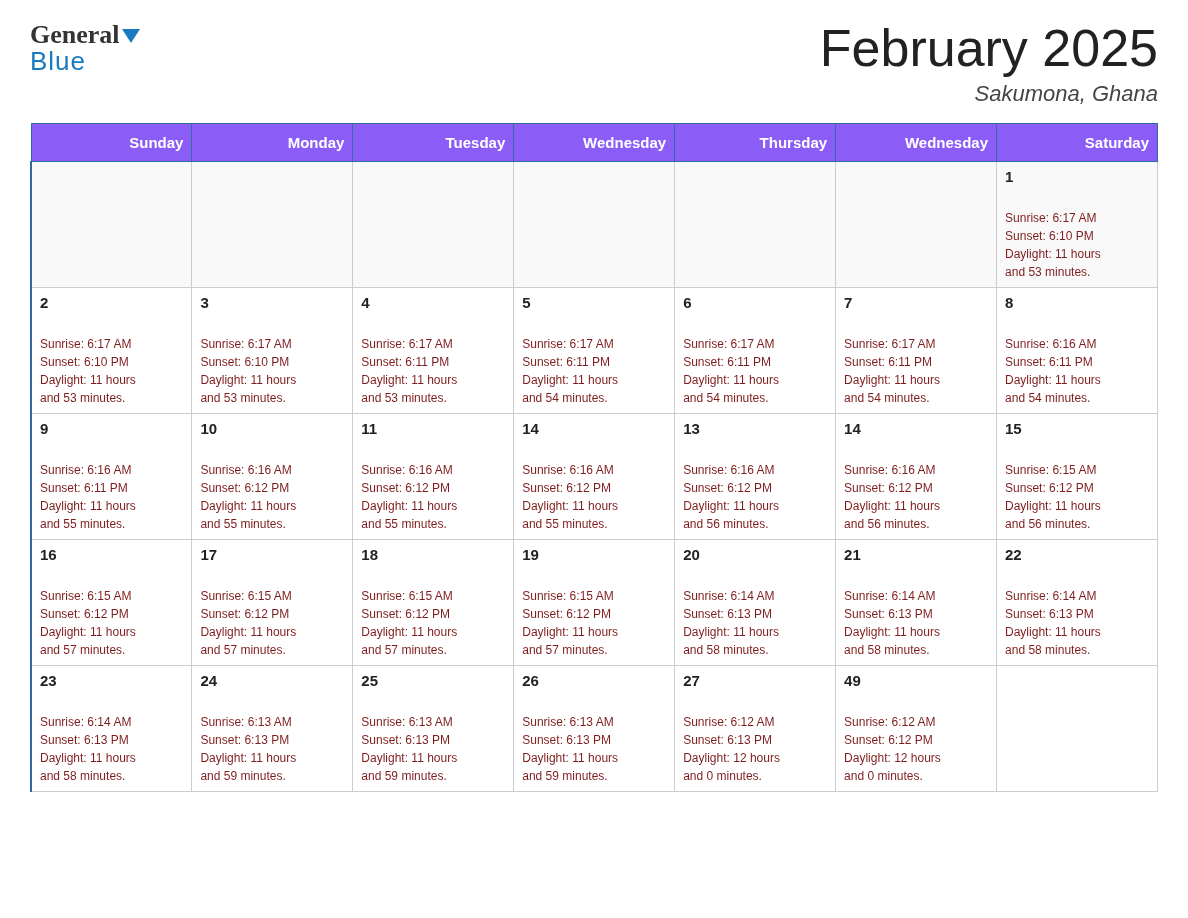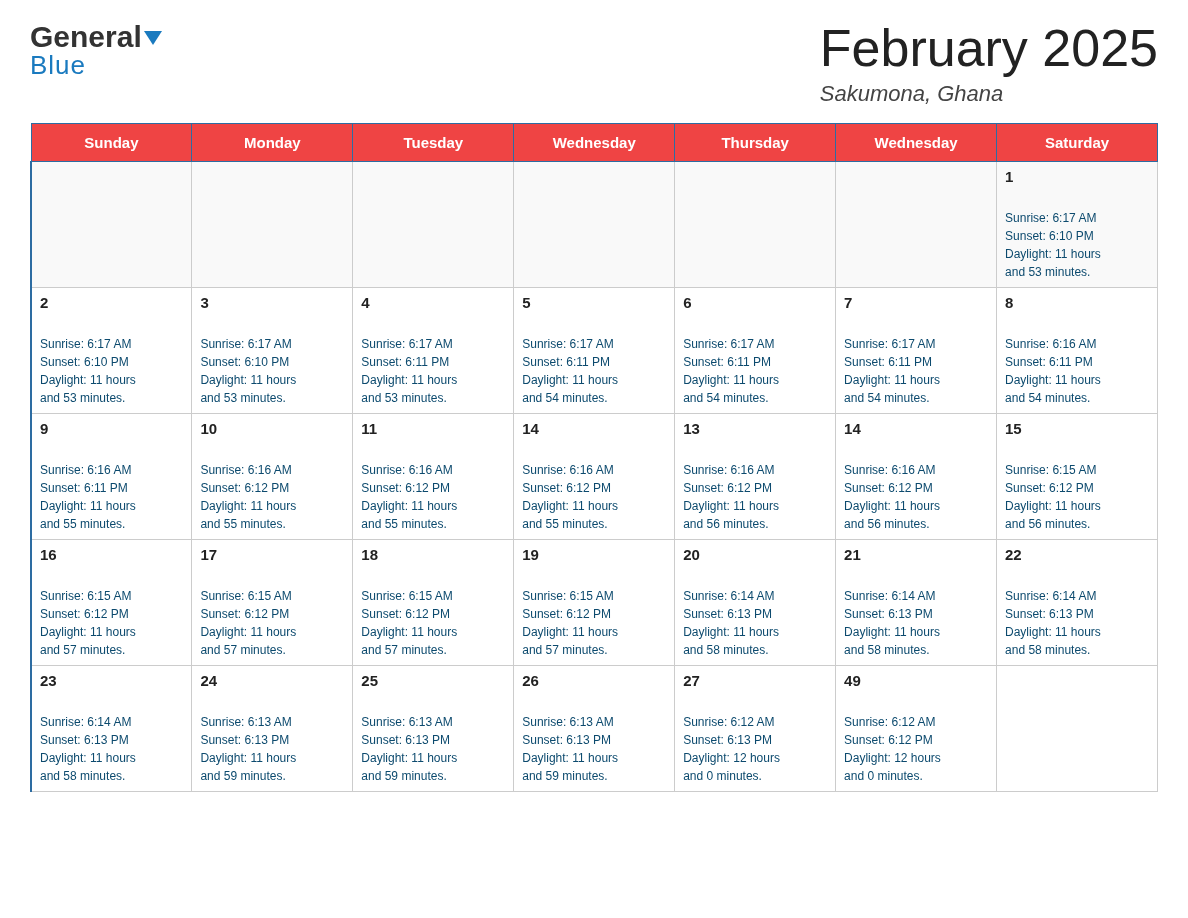--- a/index.html
+++ b/index.html
@@ -18,59 +18,60 @@
       margin-bottom: 16px;
     }
     .logo {
       display: flex;
       flex-direction: column;
       align-items: flex-start;
     }
     .logo-text {
       display: flex;
       align-items: center;
-      font-size: 30px;
+      font-size: 26px;
       font-weight: bold;
       color: #333;
+      font-family: Liberation Serif, serif;
     }
     .logo-general { color: #333; }
     .logo-underline {
       color: #1a7abf;
       font-size: 26px;
       font-weight: normal;
       margin-top: -4px;
       letter-spacing: 1px;
     }
     .title-area {
-      text-align: left;
+      text-align: right;
     }
     .page-title {
       font-size: 52px;
       font-weight: normal;
       color: #222;
       line-height: 1.1;
     }
     .subtitle {
       font-size: 22px;
       color: #444;
       margin-top: 4px;
       font-style: italic;
     }
     .calendar {
       width: 100%;
       border-collapse: collapse;
       border: 1px solid #ccc;
     }
     .calendar th {
-      background-color: #ef4444;
+      background-color: #8b5cf6;
       color: #fff;
       font-size: 15px;
       font-weight: bold;
       padding: 10px 8px;
-      text-align: center;
+      text-align: right;
       border: 1px solid #2d6ca2;
     }
     .calendar td {
       border: 1px solid #ccc;
       vertical-align: top;
       padding: 6px 8px;
       width: calc(100% / 7);
       min-height: 100px;
       font-size: 12.5px;
       color: #333;
@@ -80,21 +81,21 @@
       background: #f9f9f9;
     }
     .day-number {
       font-size: 15px;
       font-weight: bold;
       color: #222;
       margin-bottom: 4px;
     }
     .day-info {
       font-size: 12px;
-      color: #0c4a6e;
+      color: #7f1d1d;
       line-height: 1.5;
       margin-top: 24px;
     }
     .empty-cell {
       background: #f9f9f9;
     }
     .calendar tbody tr td:first-child {
       border-left: 2px solid #2d6ca2;
     }
   </style>

